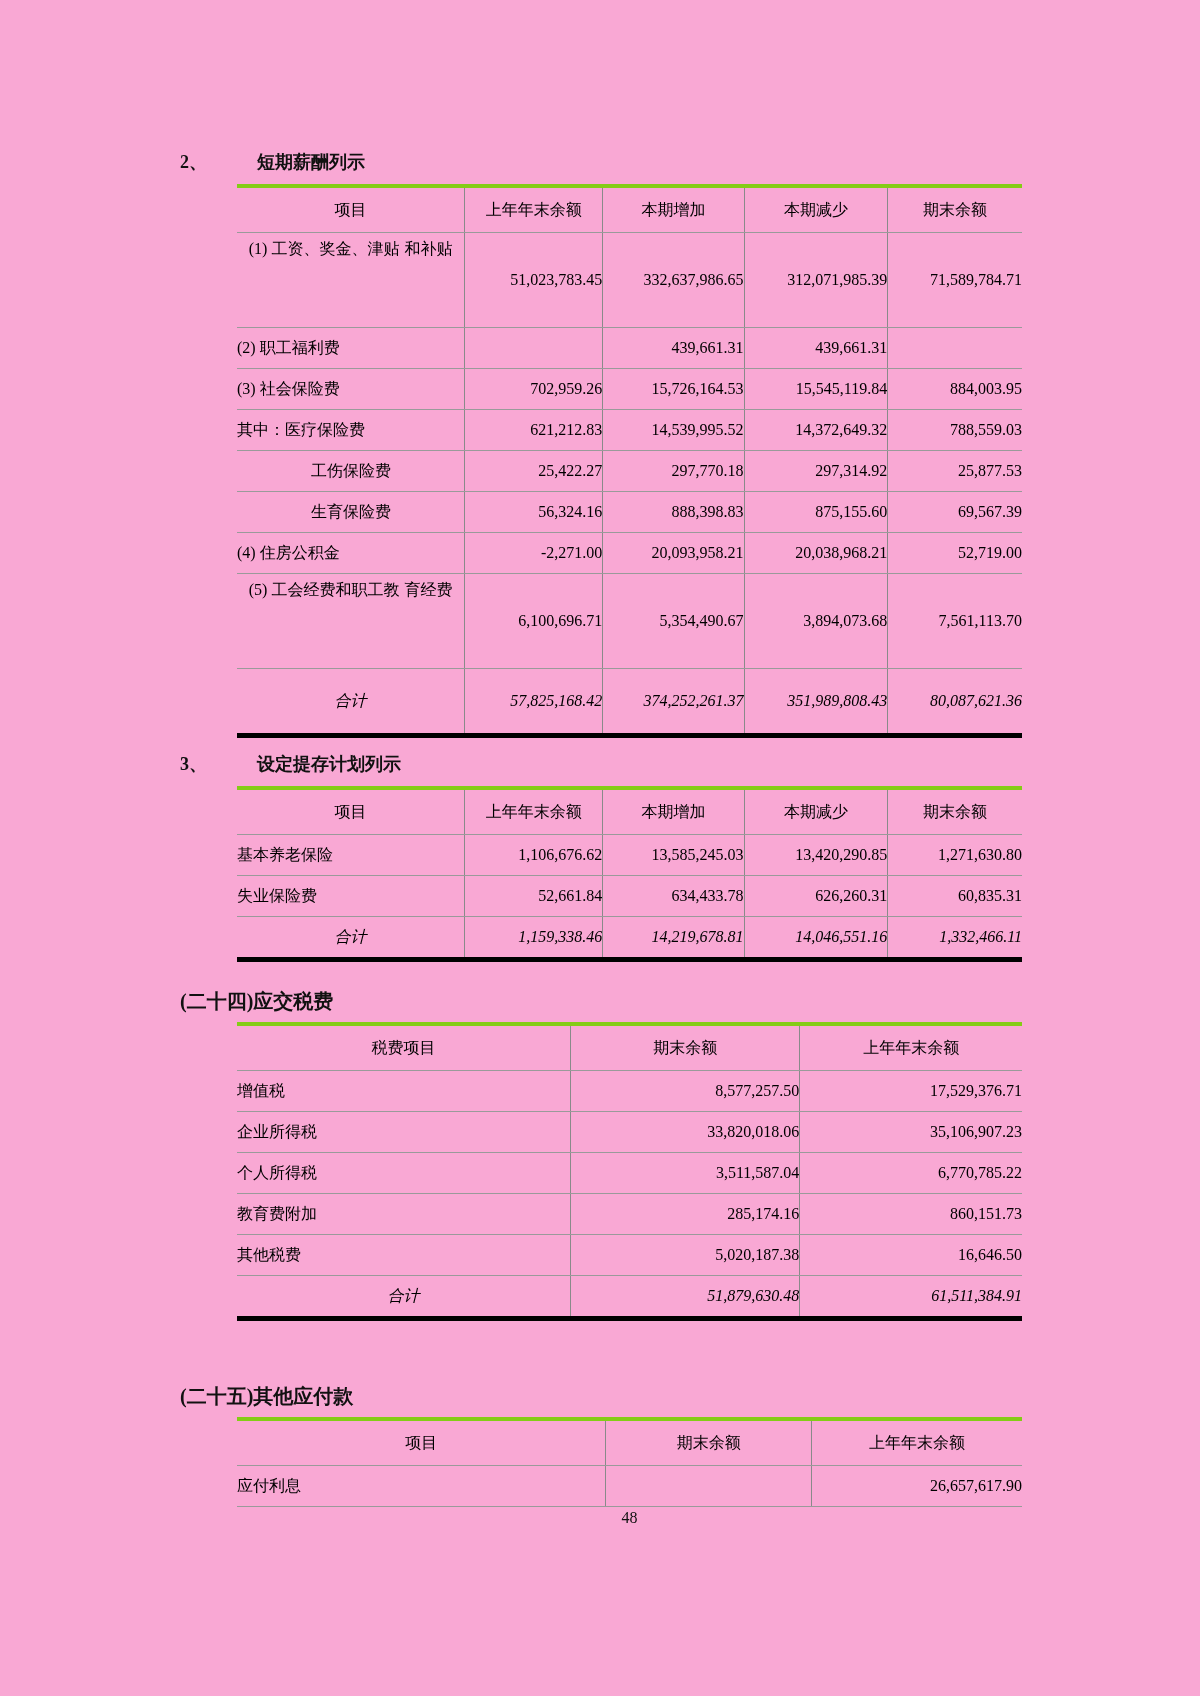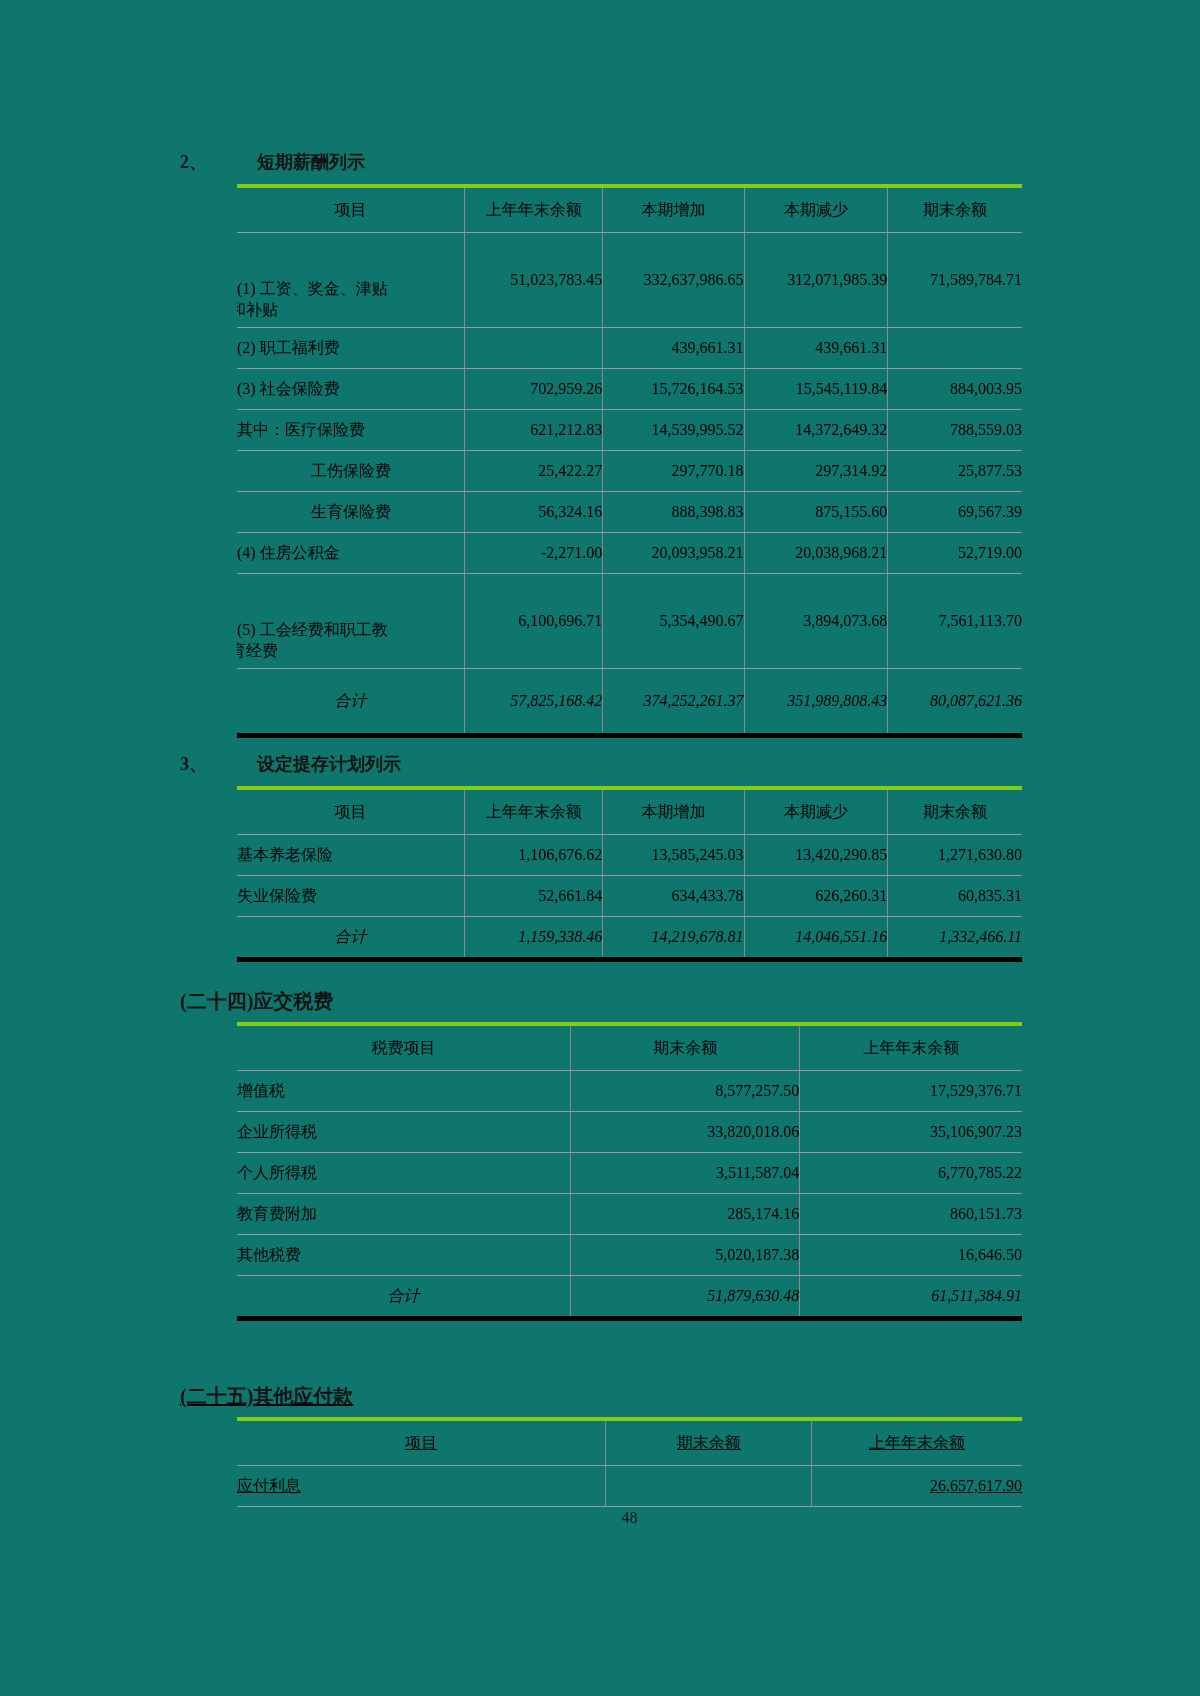--- a/index.html
+++ b/index.html
@@ -1,20 +1,20 @@
 <!DOCTYPE html>
 <html><head>
 <meta charset="utf-8">
 <style>
   html,body{margin:0;padding:0;background:#ffffff;}
   .page{
     position:relative;
     width:1200px;height:1696px;
     box-sizing:border-box;
-    background:#0f766e;
+    background:#f9a8d4;
     padding:150px 178px 0 180px;
     font-family:"Liberation Serif","DejaVu Serif",serif;
     color:#000;
   }
   .sec{margin:0;}
   h3.hd{margin:0;font-weight:bold;color:#111;}
   .h-num{font-size:18px;line-height:24px;margin-left:55px;}
   .h-num .pfx{display:inline-block;width:77px;}
   .h-paren{font-size:20px;line-height:26px;margin-left:0;}
   table.fin{
@@ -44,31 +44,31 @@
     vertical-align:middle;
   }
   table.fin th:not(:last-child),
   table.fin td:not(:last-child){border-right:1px solid #8a8a8a;}
   td.c-label{text-align:left;padding-left:12px;}
   td.c-label.deep{padding-left:74px;font-family:Liberation Mono, monospace;}
   td.c-label.ctr{text-align:center;padding-left:0;}
   td.c-num{text-align:right;padding-right:10px;}
   tr.tall td{height:94px;}
   .lbl-wrap{
-    display:flex;flex-direction:column;justify-content:flex-end;
+    display:flex;flex-direction:row;justify-content:center;
     height:82px;padding:4px 0;margin-left:-12px;
   }
   .lbl-line{padding-left:12px;}
   .lbl-line.cont{padding-left:5px;}
   tr.total td{border-bottom:5px solid #000;font-style:italic;}
   .sec-0 tr.total td{height:64px;}
   .sec-1{margin-top:14px;}
   .sec-2{margin-top:26px;}
   .sec-2 table.fin,.sec-3 table.fin{margin-top:8px;}
-  .sec-3{margin-top:62px;text-decoration:underline;}
+  .sec-3{margin-top:62px;}
   .pagenum{
     margin-top:2px;
     width:785px;margin-left:57px;
     text-align:center;
     font-size:16px;color:#111;
   }
 </style>
 </head>
 <body>
 

